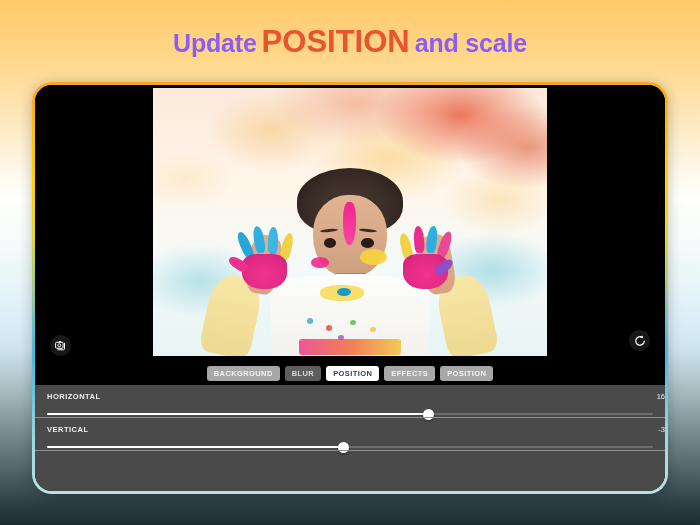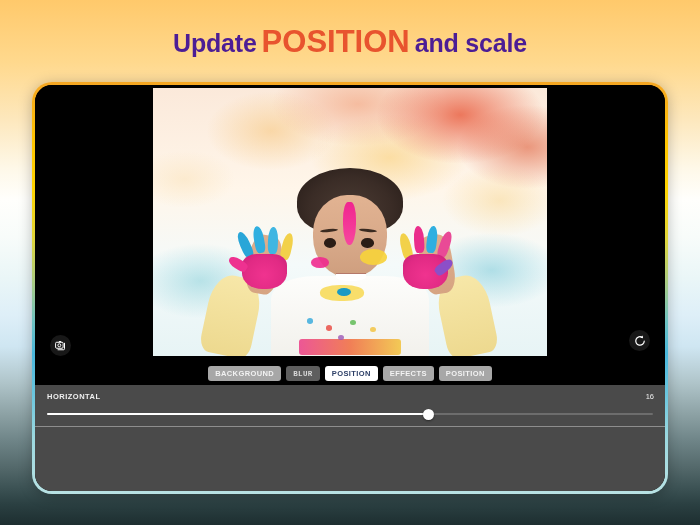--- a/index.html
+++ b/index.html
@@ -26,21 +26,21 @@
       #1D2E30 100%);
     position:relative;
   }
 
   
   .title-bar{
     position:absolute; top:24px; left:0; width:700px;
     text-align:center; white-space:nowrap;
   }
   .title-word{
-    font-size:25px; font-weight:700; color:#4c1d95;
+    font-size:25px; font-weight:700; color:#8b5cf6;
     letter-spacing:-0.2px; vertical-align:baseline;
   }
   .title-emph{
     font-size:31px; font-weight:700; color:#E8542E;
     letter-spacing:0px; vertical-align:baseline;
     margin:0 5px;
   }
 
   
   .device{
@@ -235,38 +235,38 @@
     height:15px;
     padding:0 7px;
     display:flex; align-items:center;
     font-size:7.5px; font-weight:700; letter-spacing:0.4px;
     border-radius:3px;
     color:#F2F2F2;
     background:#A7A7A7;
     cursor:pointer;
     user-select:none;
   }
-  .tab.dim{ background:#5E5E5E; color:#D8D8D8;font-family:Liberation Mono, monospace; }
+  .tab.dim{ background:#5E5E5E; color:#D8D8D8; }
   .tab.active{ background:#FFFFFF; color:#2C3E66; }
 
   
   .panel{
     position:absolute; left:0; top:300px;
     width:630px; height:106px;
     background:#4A4A4A;
   }
-  .slider-row{ position:relative; height:42px; }
+  .slider-row{ position:relative; height:33px; }
   .slider-row + .slider-row{ }
   .sl-label{
     position:absolute; left:12px; top:7px;
     font-size:7.5px; font-weight:700; letter-spacing:0.5px;
     color:#EFEFEF;
   }
   .sl-value{
-    position:absolute; right:11px; top:7px;
+    position:absolute; right:0; top:7px;
     font-size:7.5px; font-weight:400;
     color:#EFEFEF;
   }
   .track-wrap{
     position:absolute; left:12px; right:12px; top:24px; height:10px;
   }
   .track-bg{
     position:absolute; left:0; right:0; top:4px; height:1.5px;
     background:#6D6D6D; border-radius:1px;
   }
@@ -375,17 +375,27 @@
         <div class="sl-label">HORIZONTAL</div>
         <div class="sl-value">16</div>
         <div class="track-wrap">
           <div class="track-bg"></div>
           <div class="track-fill" style="width: 63%;"></div>
           <div class="thumb" style="left: 63%;"></div>
         </div>
         <div class="divider" style="bottom:0"></div>
       </div>
 
+      <div class="slider-row">
+        <div class="sl-label">VERTICAL</div>
+        <div class="sl-value">-3</div>
+        <div class="track-wrap">
+          <div class="track-bg"></div>
+          <div class="track-fill" style="width: 49%;"></div>
+          <div class="thumb" style="left: 49%;"></div>
+        </div>
+        <div class="divider" style="bottom:0"></div>
+      </div>
 
 
     </div>
   </div>
 </div>
 
 </body></html>

